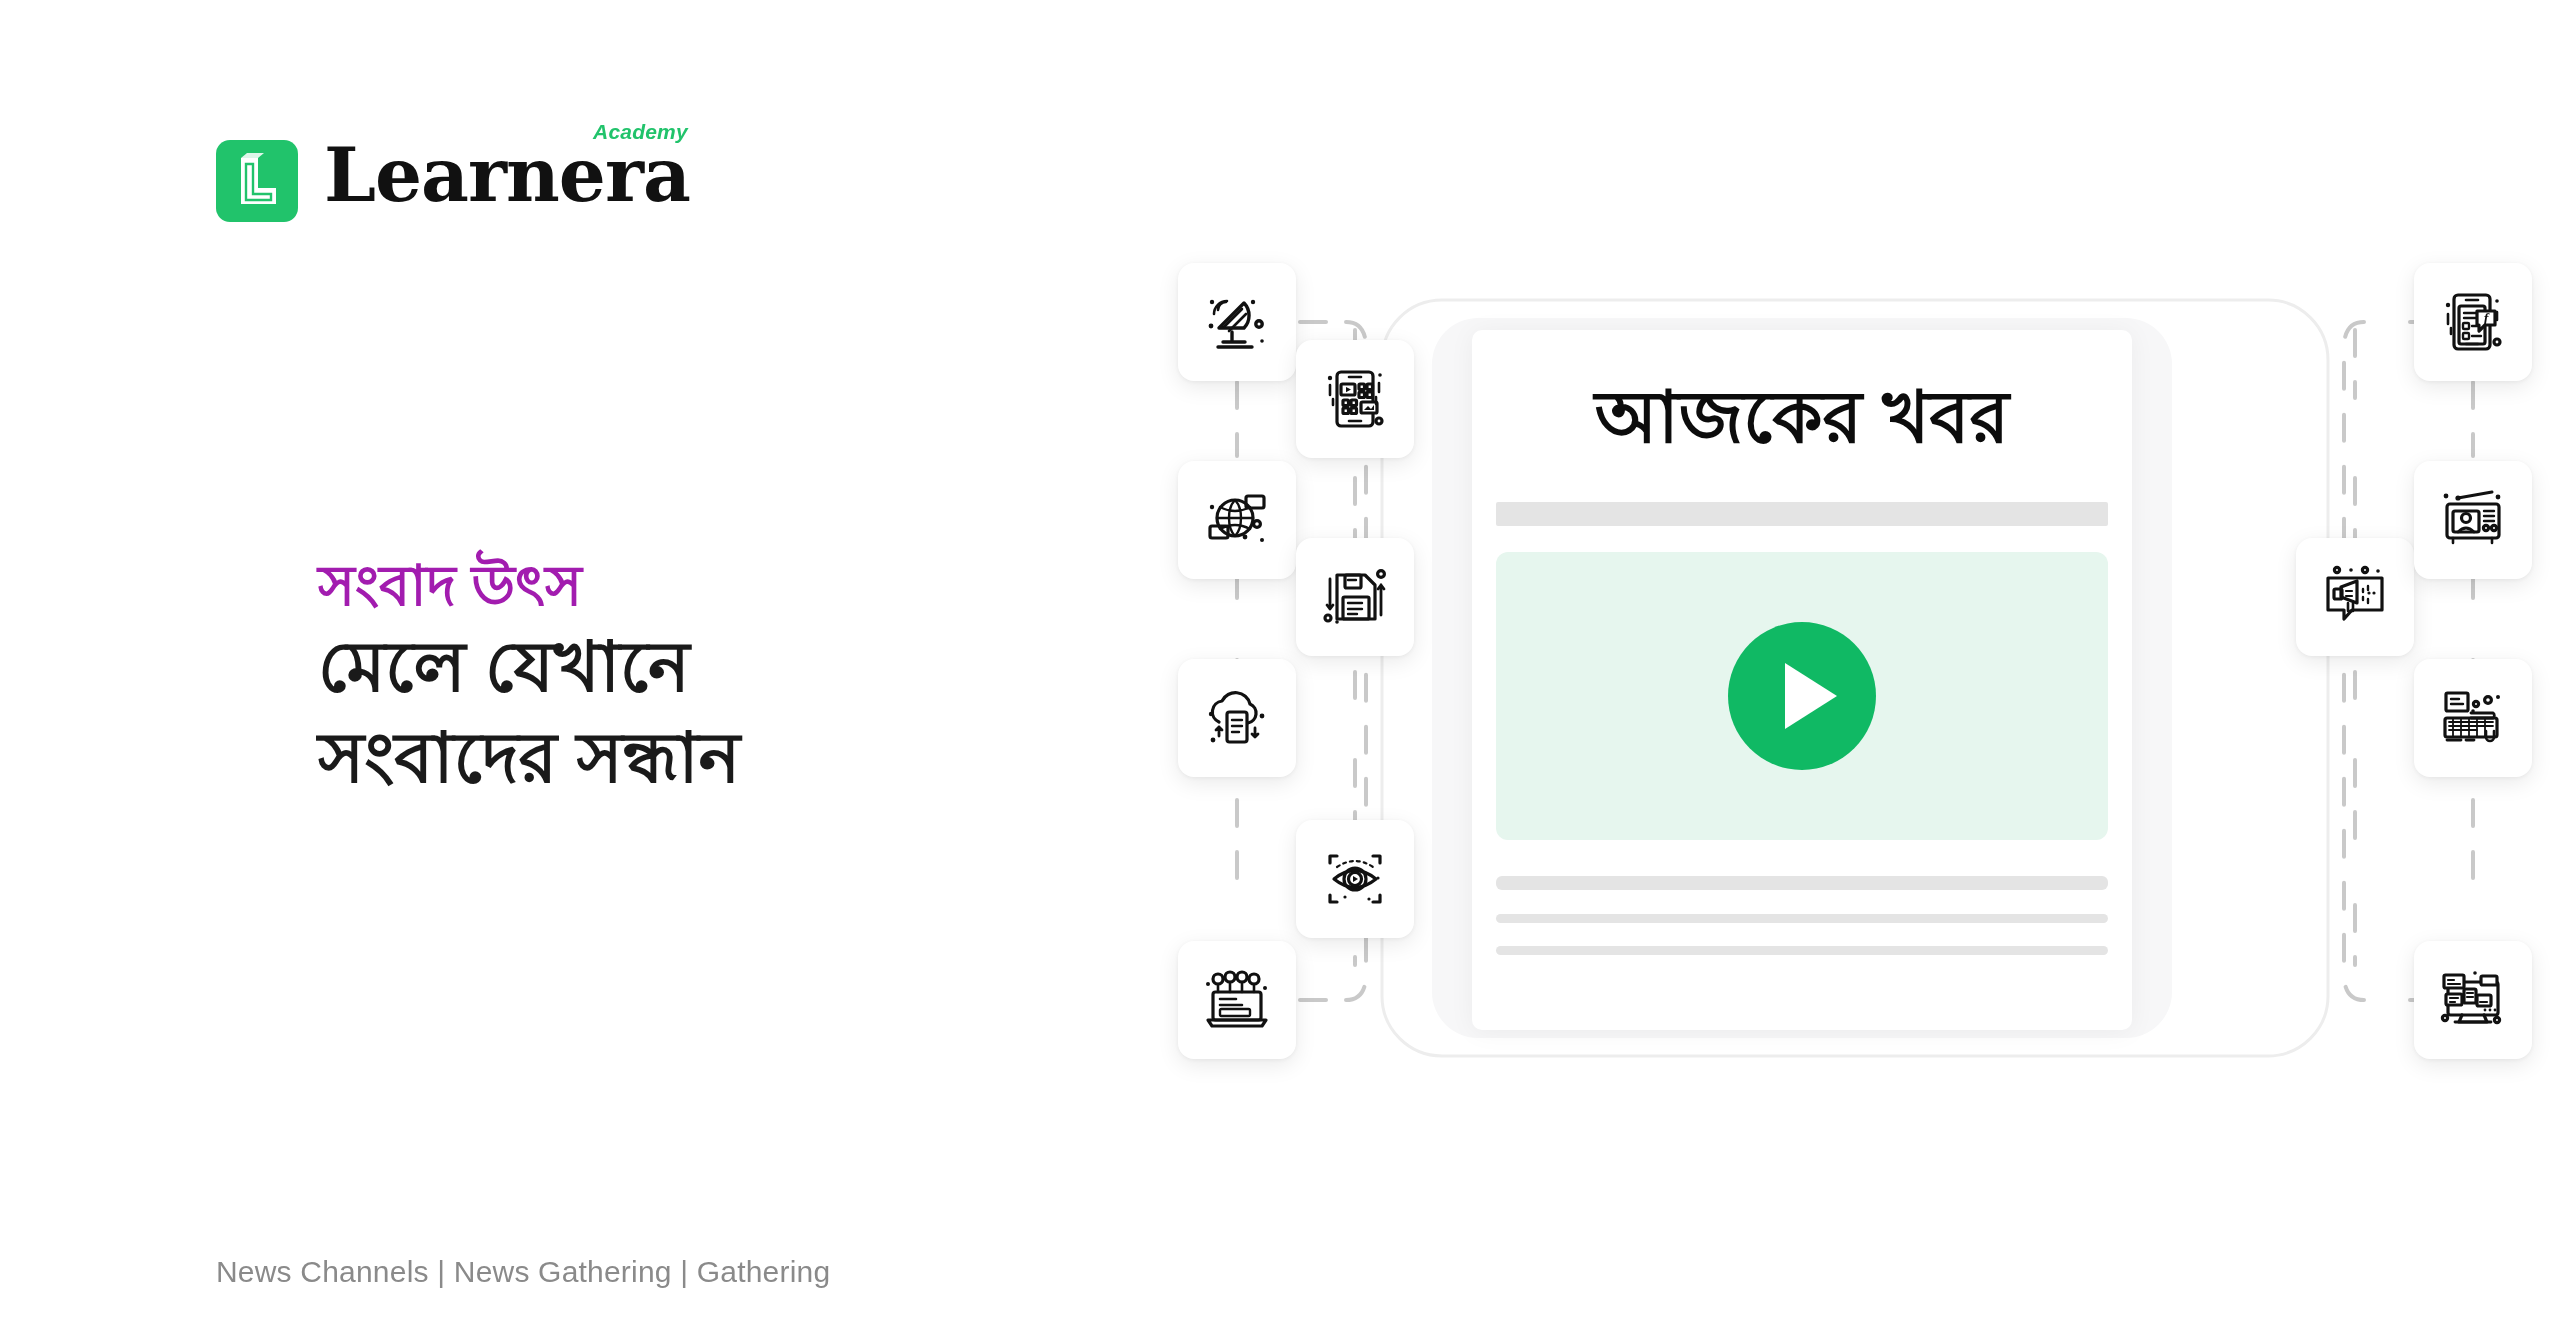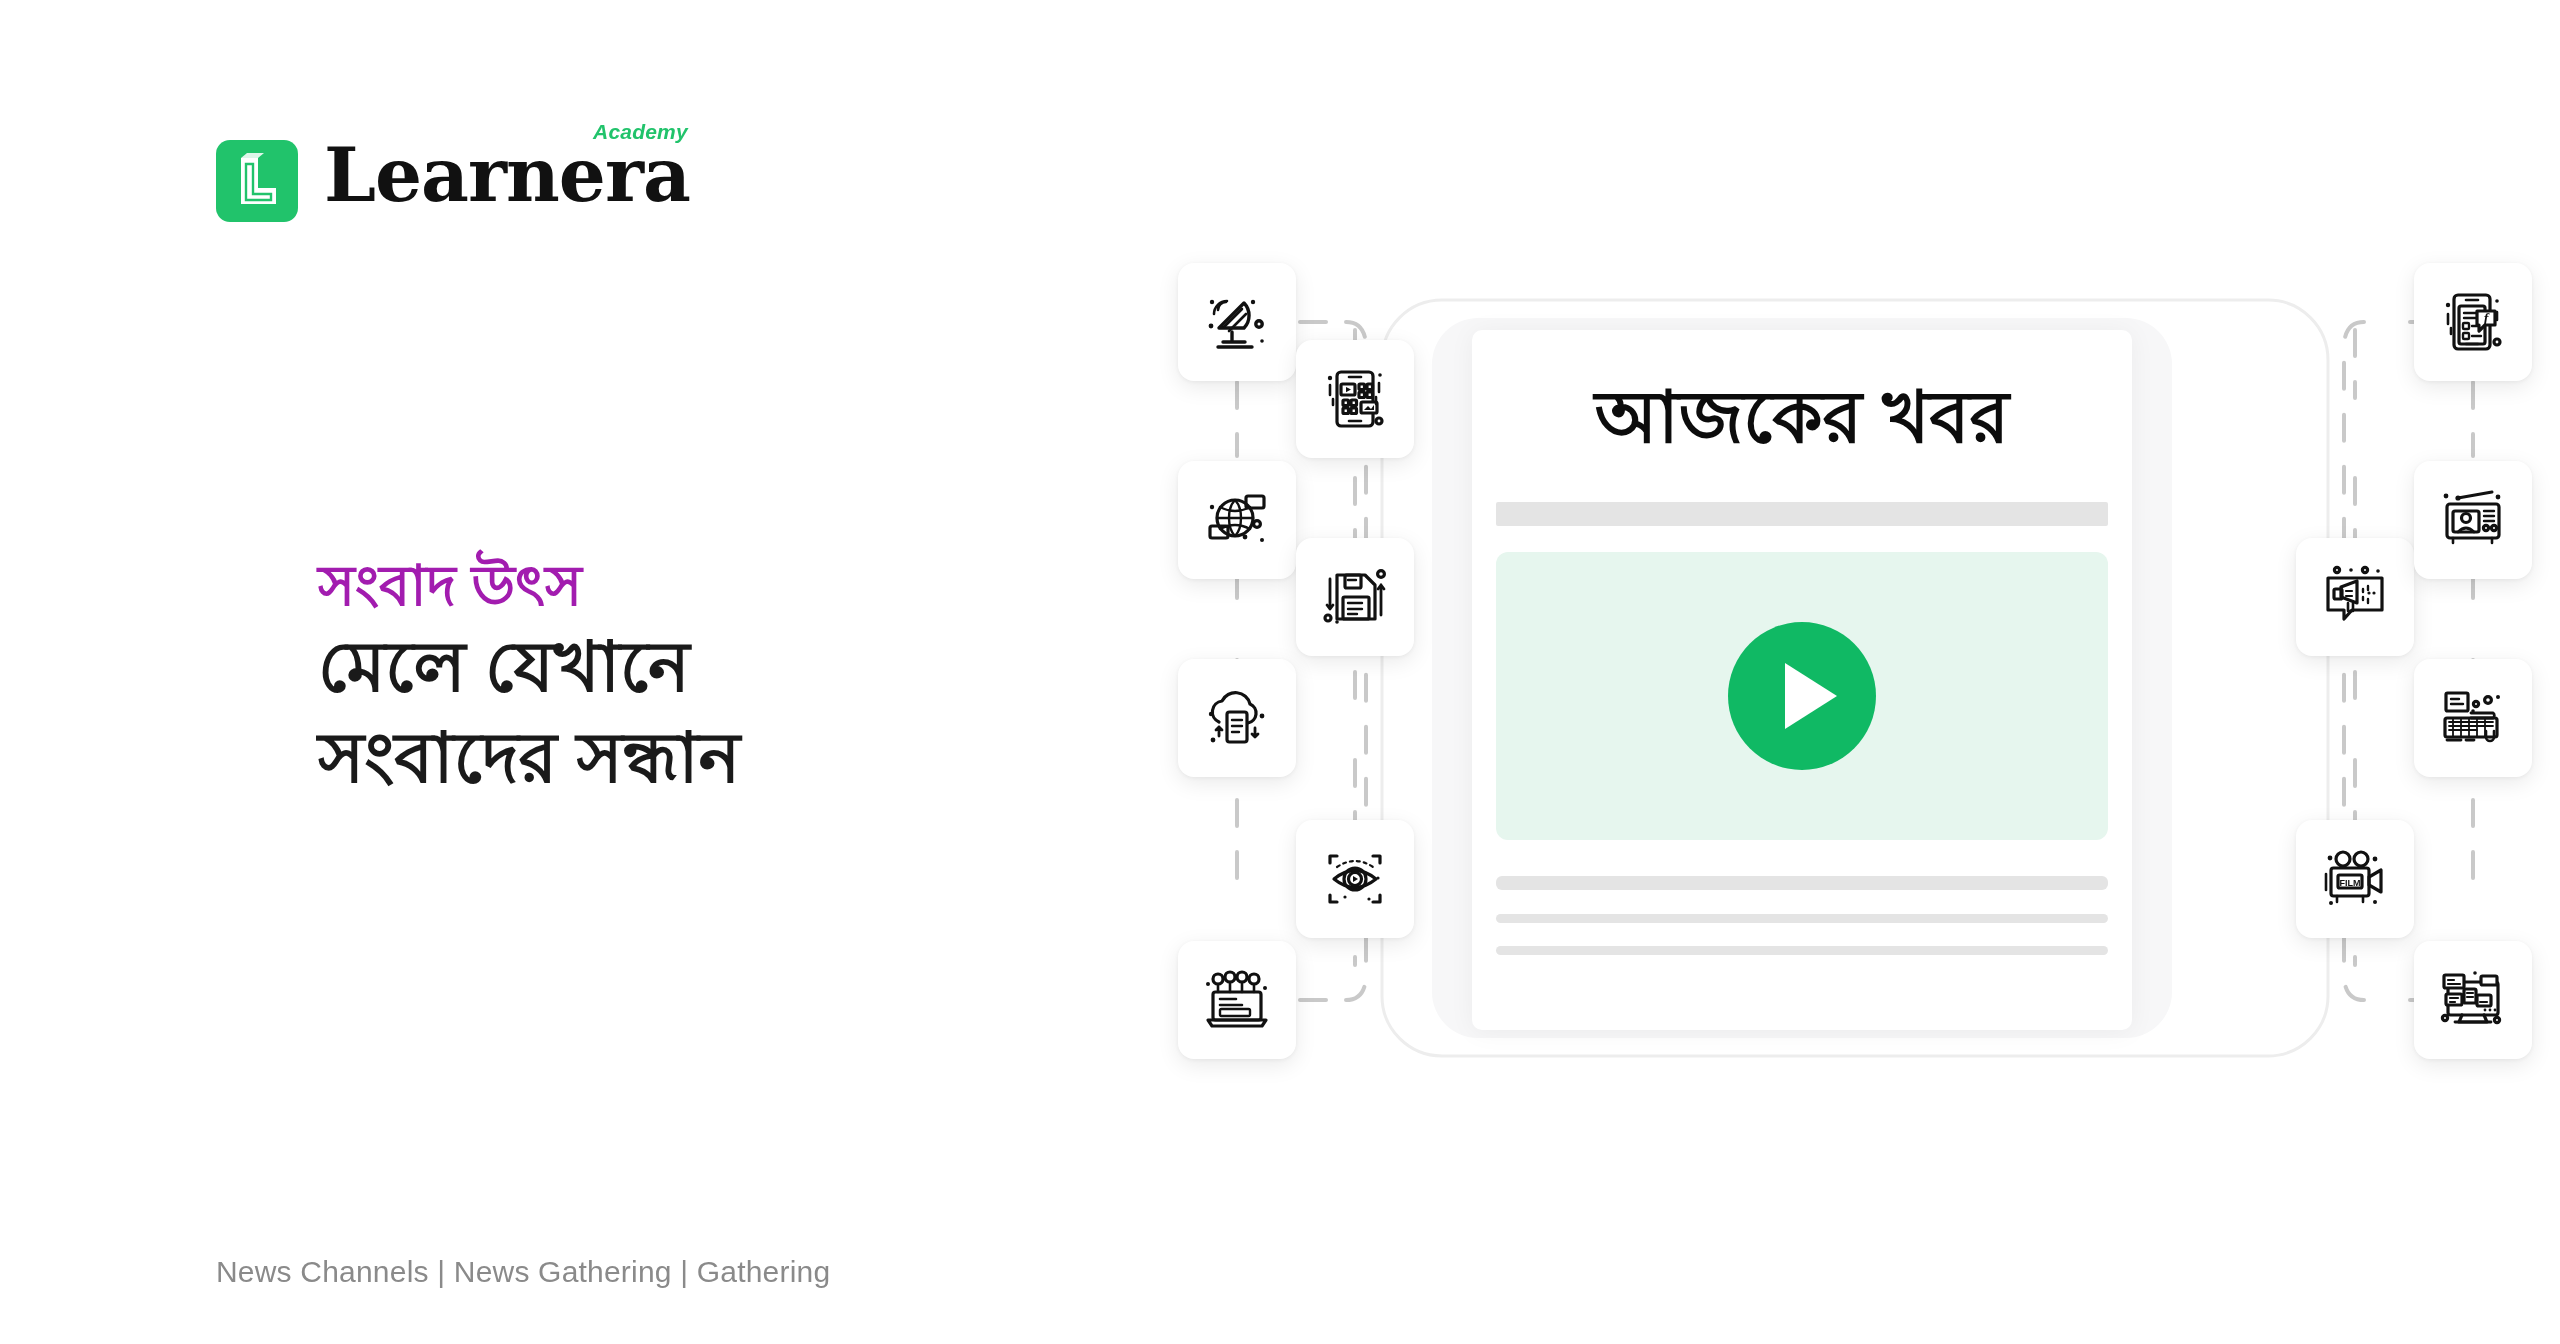--- a/index.html
+++ b/index.html
@@ -388,36 +388,20 @@
       <path d="M46 30 v3 M46 38 v3 M51 27 v4 M51 40 v4" stroke-width="2.4"></path>
       <circle cx="52" cy="34" r="1.6" fill="#111" stroke="none"></circle>
       <circle cx="57" cy="34" r="1.6" fill="#111" stroke="none"></circle>
       <circle cx="20" cy="11" r="2.6"></circle>
       <circle cx="48" cy="11" r="2.6"></circle>
       <circle cx="34" cy="11" r="1.8" fill="#111" stroke="none"></circle>
       <circle cx="61" cy="12" r="1.8" fill="#111" stroke="none"></circle>
     </svg>
   </div>
 
-  <div class="icon-card" style="left:1146px; top:820px;">
-    <svg width="76" height="76" viewBox="0 0 76 76" fill="none" stroke="#111" stroke-width="3.2" stroke-linecap="round" stroke-linejoin="round">
-      <circle cx="26" cy="18" r="7"></circle>
-        <circle cx="44" cy="18" r="7"></circle>
-      <rect x="14" y="27" width="38" height="28" rx="2.5"></rect>
-      <rect x="21" y="34" width="24" height="13" rx="1.5"></rect>
-      <text x="33" y="44.5" font-family="Liberation Sans, sans-serif" font-size="9" font-weight="700" fill="#111" stroke="none" text-anchor="middle">FILM</text>
-      <path d="M52 36 l12 -7 v22 l-12 -7 z"></path>
-      <path d="M9 33 v16" stroke-width="2.6"></path>
-      <path d="M20 55 v6 M46 55 v6" stroke-width="2.6"></path>
-      <circle cx="13" cy="17" r="2.4" fill="#111" stroke="none"></circle>
-      <circle cx="58" cy="18" r="2.4" fill="#111" stroke="none"></circle>
-      <circle cx="14" cy="62" r="2" fill="#111" stroke="none"></circle>
-      <circle cx="58" cy="61" r="2" fill="#111" stroke="none"></circle>
-    </svg>
-  </div>
 
   <div class="icon-card" style="left:1264px; top:263px;">
     <svg width="76" height="76" viewBox="0 0 76 76" fill="none" stroke="#111" stroke-width="3.2" stroke-linecap="round" stroke-linejoin="round">
       <rect x="19" y="11" width="36" height="54" rx="4"></rect>
       <path d="M31 16 h12" stroke-width="2.6"></path>
         <path d="M31 60 h12" stroke-width="2.6"></path>
       <rect x="24" y="22" width="26" height="38" rx="2"></rect>
       <path d="M29 29 h12 M29 34 h16" stroke-width="2.4"></path>
       <rect x="28" y="39" width="6" height="6" rx="1" stroke-width="2.4"></rect>
       <path d="M37 42 h9" stroke-width="2.4"></path>

